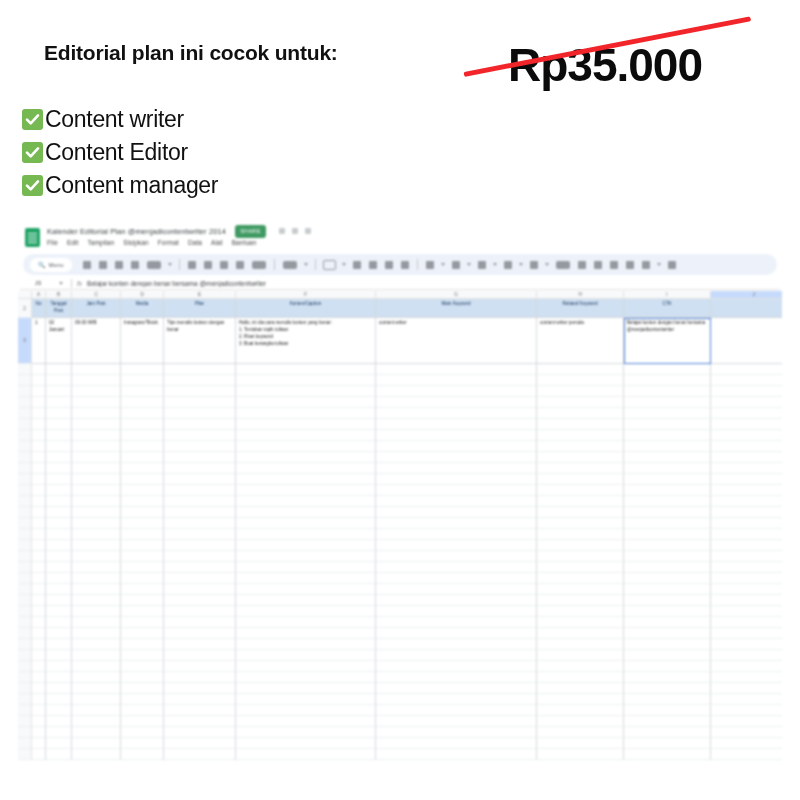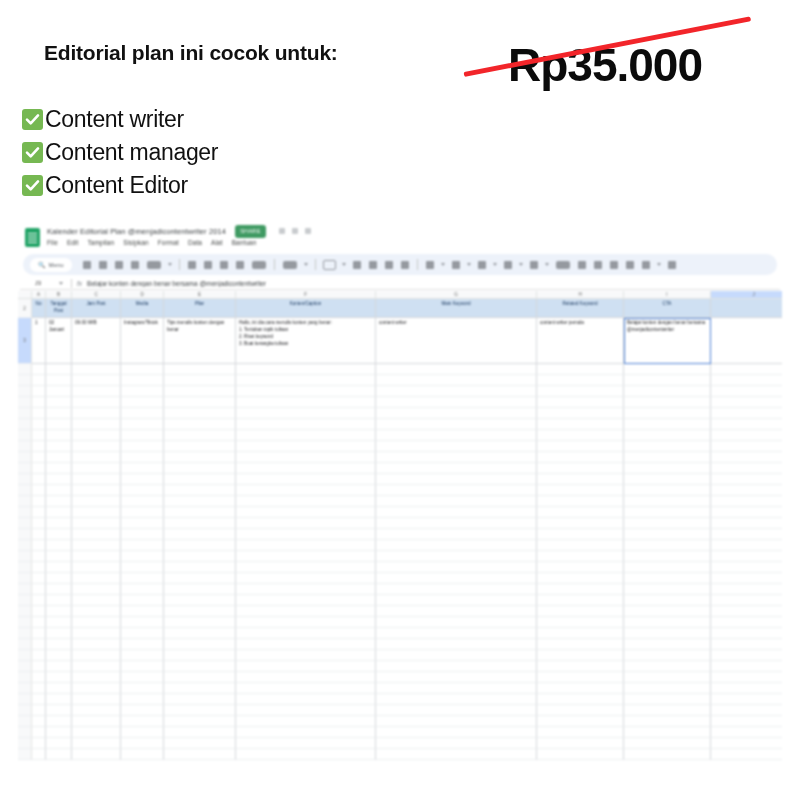--- a/index.html
+++ b/index.html
@@ -142,29 +142,29 @@
           </svg>
       </span>
       <span class="benefit-label">Content writer</span>
     </div>
     <div class="benefit-row">
       <span class="check-box">
         <svg width="15" height="15" viewBox="0 0 15 15">
             <path d="M2 7.6 L5.7 11.3 L13 3.4" stroke="#ffffff" stroke-width="2.6" fill="none" stroke-linecap="round" stroke-linejoin="round"></path>
           </svg>
       </span>
-      <span class="benefit-label">Content manager</span>
+      <span class="benefit-label">Content Editor</span>
     </div>
     <div class="benefit-row">
       <span class="check-box">
         <svg width="15" height="15" viewBox="0 0 15 15">
             <path d="M2 7.6 L5.7 11.3 L13 3.4" stroke="#ffffff" stroke-width="2.6" fill="none" stroke-linecap="round" stroke-linejoin="round"></path>
           </svg>
       </span>
-      <span class="benefit-label">Content Editor</span>
+      <span class="benefit-label">Content manager</span>
     </div>
   </div>
 
   <div class="price-block">
     <div class="old-price-wrap">
       <span class="old-price">Rp35.000</span>
       <span class="strike-line"></span>
     </div>
   </div>
 

